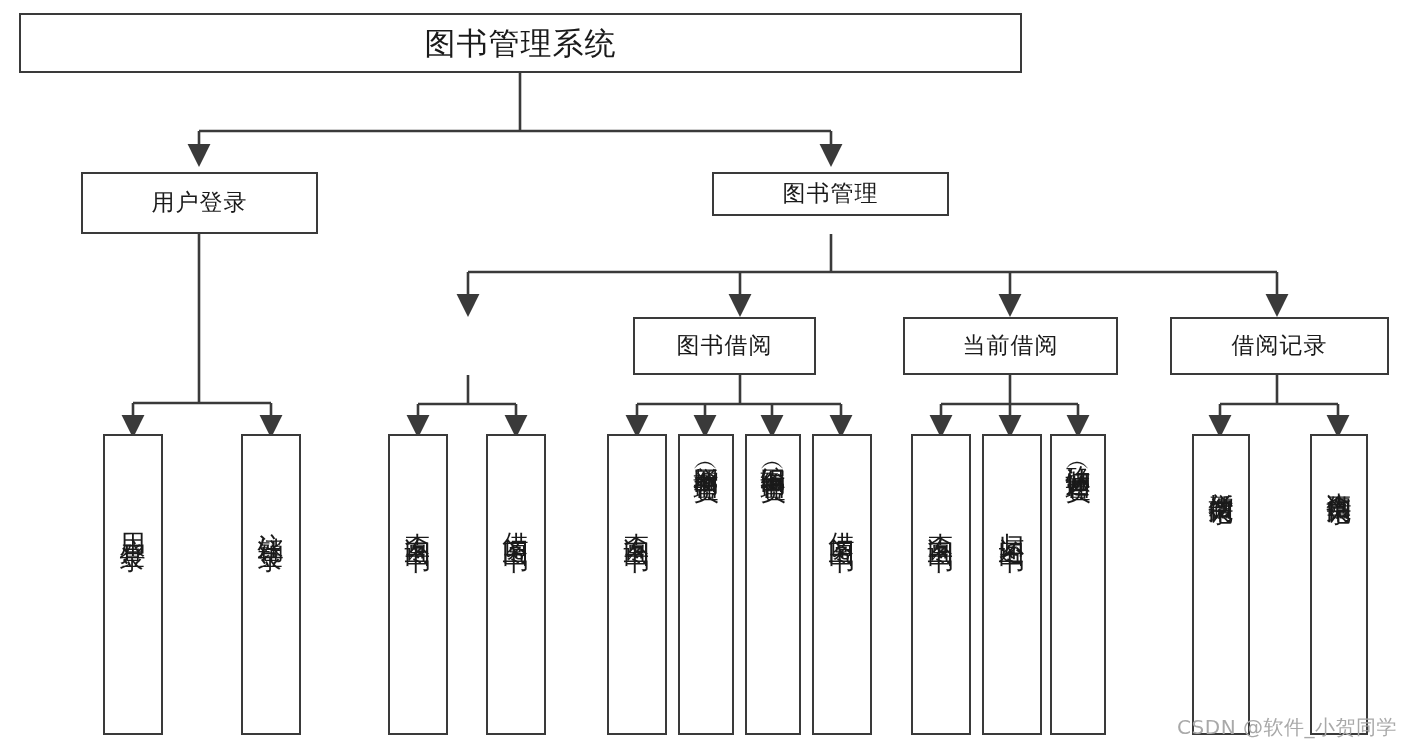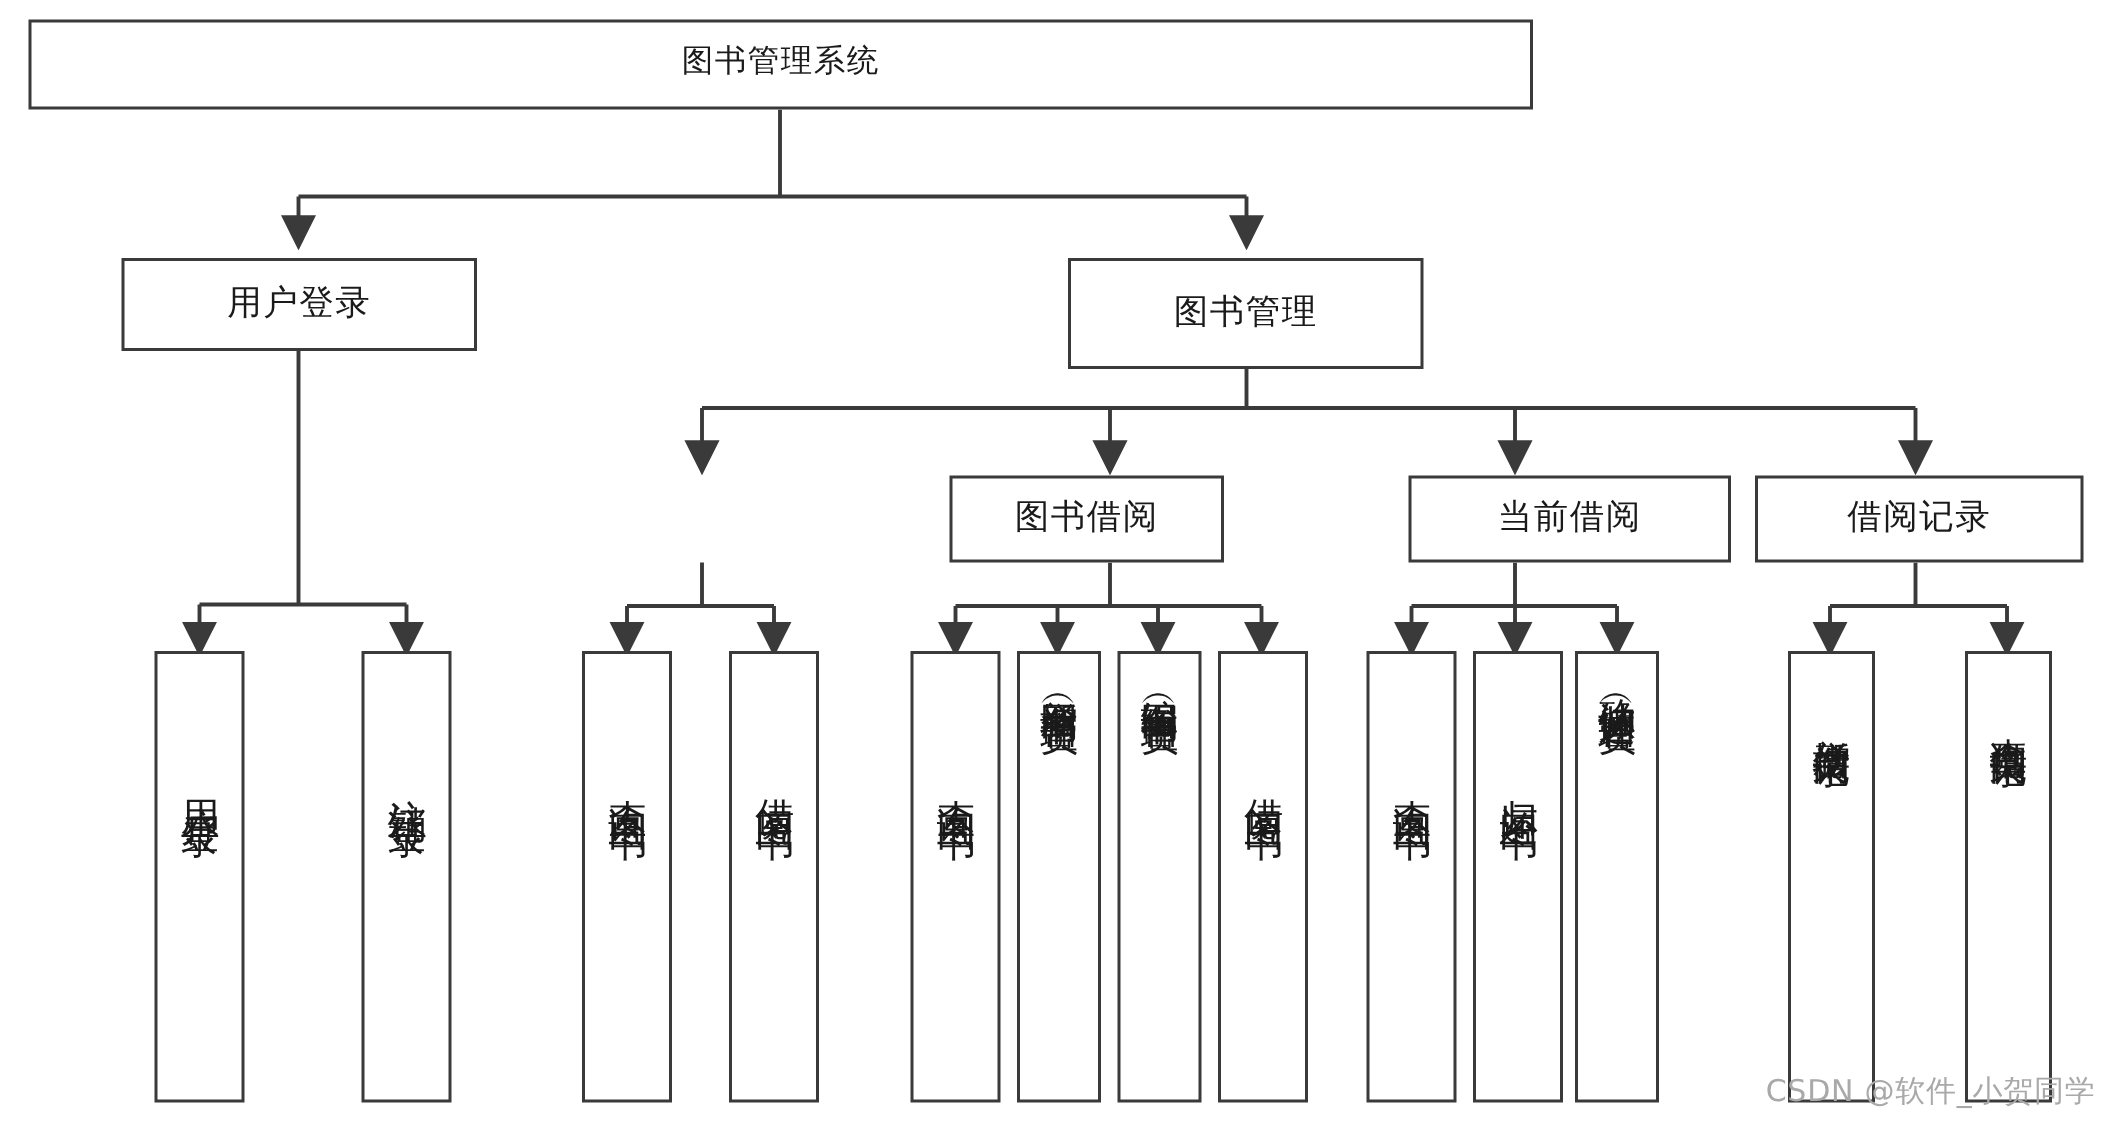--- a/index.html
+++ b/index.html
@@ -21,21 +21,21 @@
     justify-content:center;
     color:#1a1a1a;
   }
   .node .lbl{
     display:block;
     text-align:center;
     line-height:1.18;
     white-space:pre;
   }
   .node.h .lbl{font-size:23px;letter-spacing:1px;}
-  .node.root .lbl{font-size:21px;letter-spacing:1px;font-family:Liberation Mono, monospace;}
+  .node.root .lbl{font-size:31px;letter-spacing:1px;}
   .node.v{
     align-items:flex-start;
     justify-content:center;
     padding-top:16px;
   }
   .node.v .lbl{
     writing-mode:vertical-rl;
     text-orientation:upright;
     font-size:26px;
     letter-spacing:5px;
@@ -108,28 +108,28 @@
     </g>
   </svg>
 
   <div class="node root" style="left:19px;top:13px;width:1003px;height:60px;">
     <span class="lbl">图书管理系统</span>
   </div>
 
   <div class="node h" style="left:81px;top:172px;width:237px;height:62px;">
     <span class="lbl">用户登录</span>
   </div>
-  <div class="node h" style="left:712px;top:172px;width:237px;height:74px;">
+  <div class="node h" style="left:712px;top:172px;width:237px;height:44px;">
     <span class="lbl">图书管理</span>
   </div>
 
   <div class="node h" style="left:633px;top:317px;width:183px;height:58px;">
     <span class="lbl">图书借阅</span>
   </div>
-  <div class="node h" style="left:903px;top:317px;width:215px;height:58px;margin-left:36px;">
+  <div class="node h" style="left:903px;top:317px;width:215px;height:58px;">
     <span class="lbl">当前借阅</span>
   </div>
   <div class="node h" style="left:1170px;top:317px;width:219px;height:58px;">
     <span class="lbl">借阅记录</span>
   </div>
 
   <div class="node v" style="left:103px;top:434px;width:60px;height:301px;padding-top:76px;">
     <span class="lbl">用户登录</span>
   </div>
   <div class="node v" style="left:241px;top:434px;width:60px;height:301px;padding-top:76px;">

